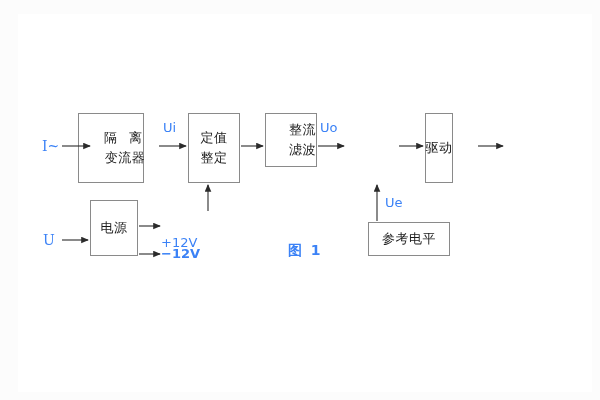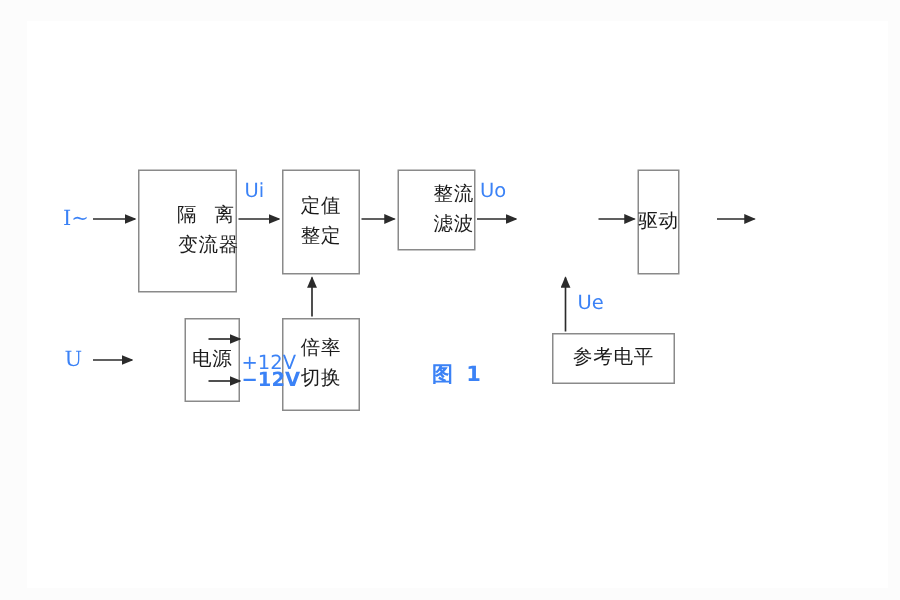--- a/index.html
+++ b/index.html
@@ -64,49 +64,45 @@
 </head>
 <body>
 
 <div id="canvas">
 
   <div class="edge-band edge-left"></div>
   <div class="edge-band edge-top"></div>
   <div class="edge-band edge-right"></div>
   <div class="edge-band edge-bottom"></div>
 
-  <div class="box wide-spaced" style="left:92px; top:113px; width:66px; height:82px;padding-left:28px;">
+  <div class="box wide-spaced" style="left:78px; top:113px; width:66px; height:70px;padding-left:28px;">
     <span class="ln spaced">隔 离</span>
     <span class="ln">变流器</span>
   </div>
 
   <div class="box" style="left:188px; top:113px; width:52px; height:70px;">
     <span class="ln">定值</span>
     <span class="ln">整定</span>
   </div>
 
   <div class="box" style="left:265px; top:113px; width:52px; height:54px;align-items:flex-end;">
     <span class="ln">整流</span>
     <span class="ln">滤波</span>
   </div>
 
 
   <div class="box" style="left:425px; top:113px; width:28px; height:70px;">
     <span class="ln">驱动</span>
   </div>
 
 
-  <div class="box" style="left:90px; top:212px; width:37px; height:56px;margin-left:33px;">
+  <div class="box" style="left:90px; top:200px; width:48px; height:56px;">
     <span class="ln">电源</span>
   </div>
 
-  <div class="box" style="left:188px; top:212px; width:52px; height:62px;">
-    <span class="ln">倍率</span>
-    <span class="ln">切换</span>
-  </div>
 
   <div class="box" style="left:336px; top:222px; width:82px; height:34px;margin-left:32px;">
     <span class="ln">参考电平</span>
   </div>
 
   <div class="conn" style="left:0; top:0; width:600px; height:400px;">
     <svg width="600" height="400" viewBox="0 0 600 400" xmlns="http://www.w3.org/2000/svg">
       <defs>
         <marker id="ah" markerWidth="7" markerHeight="7" refX="6.2" refY="3" orient="auto">
           <path d="M0,0 L7,3 L0,6 z" fill="#2b2b2b"></path>

